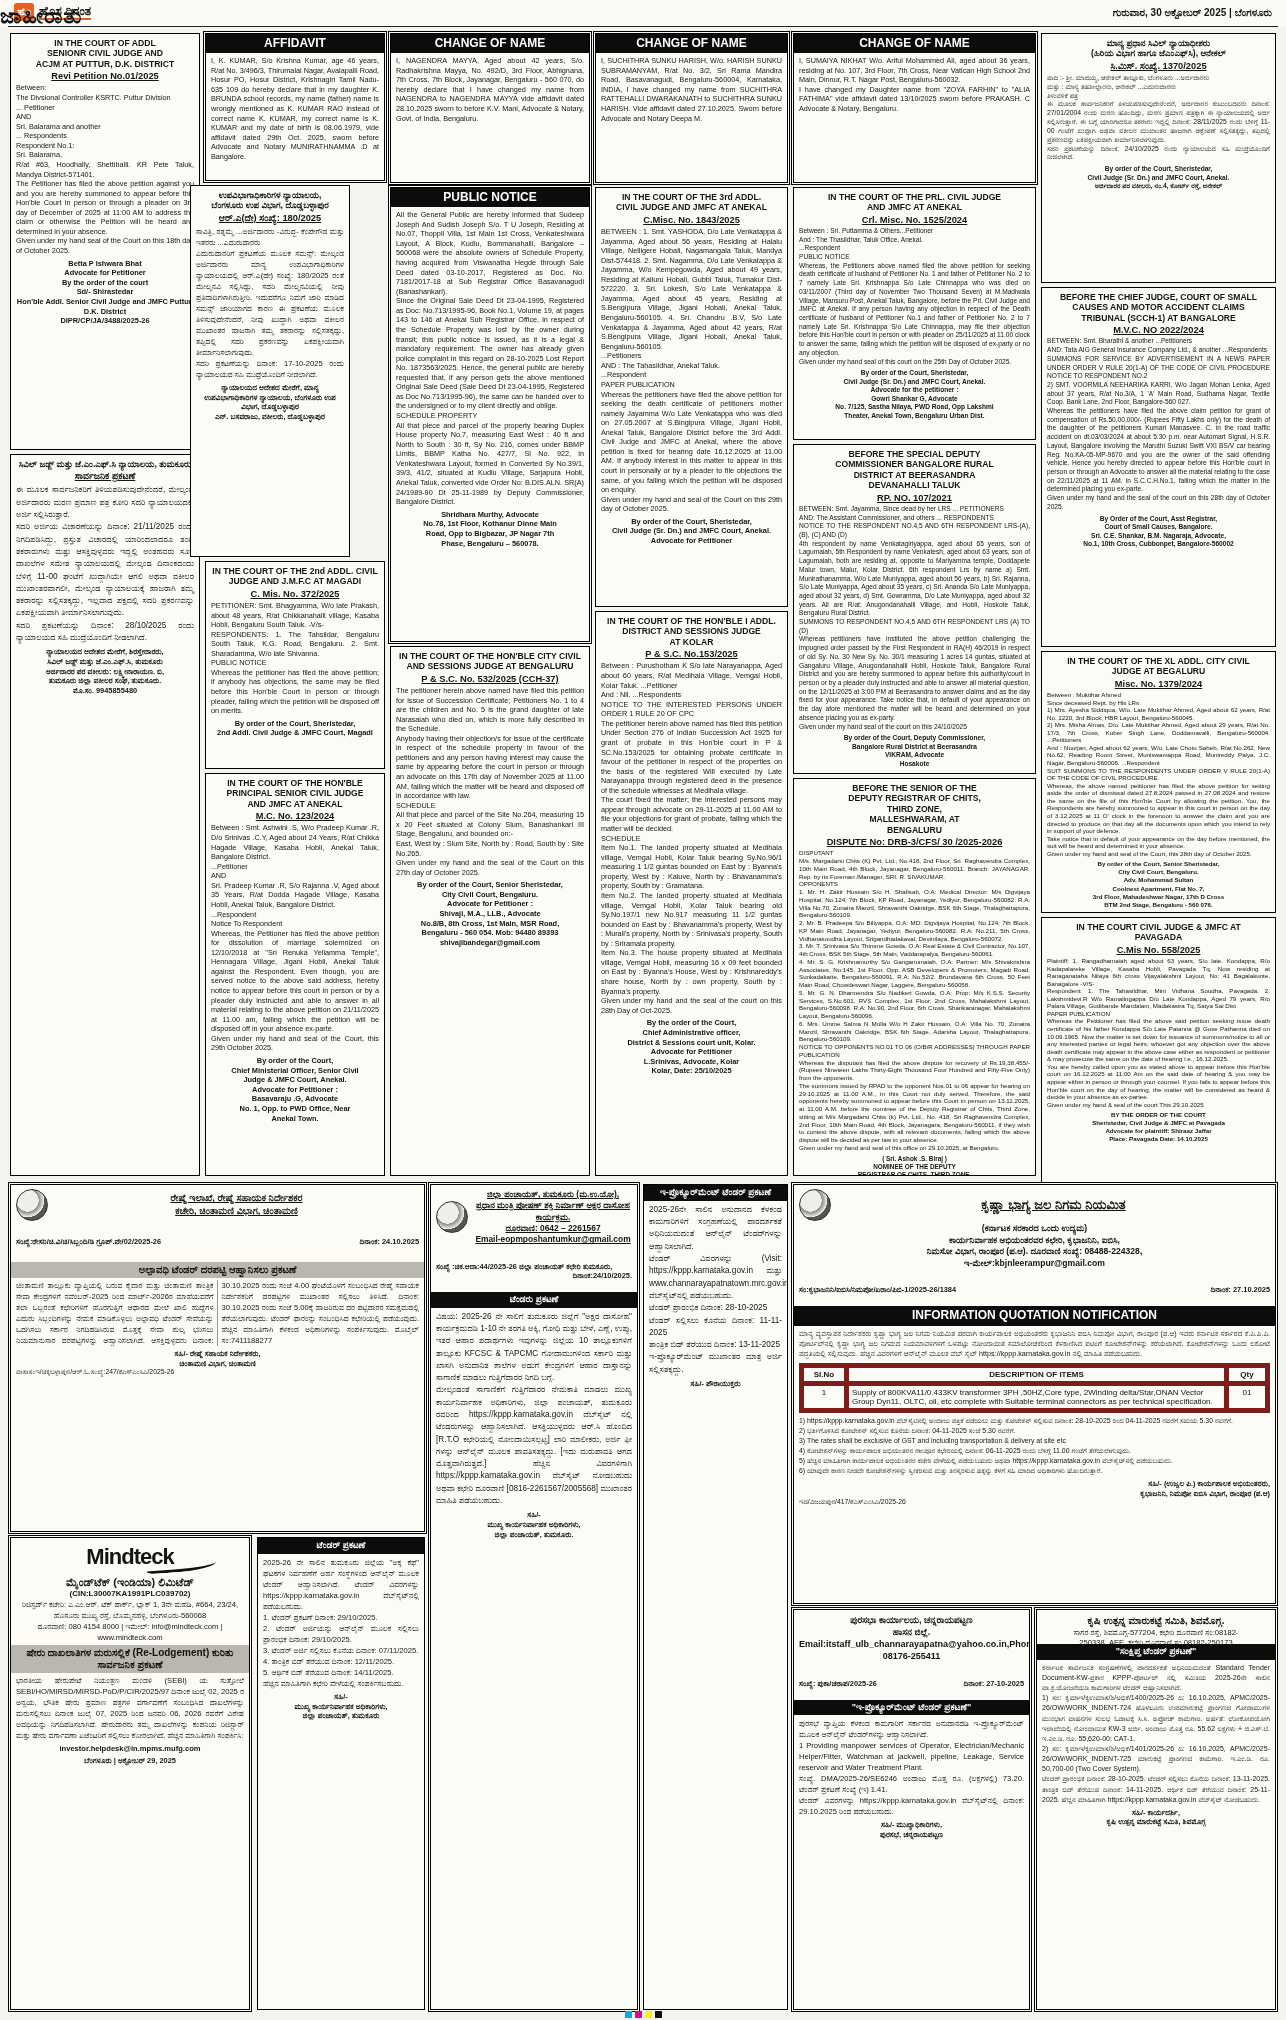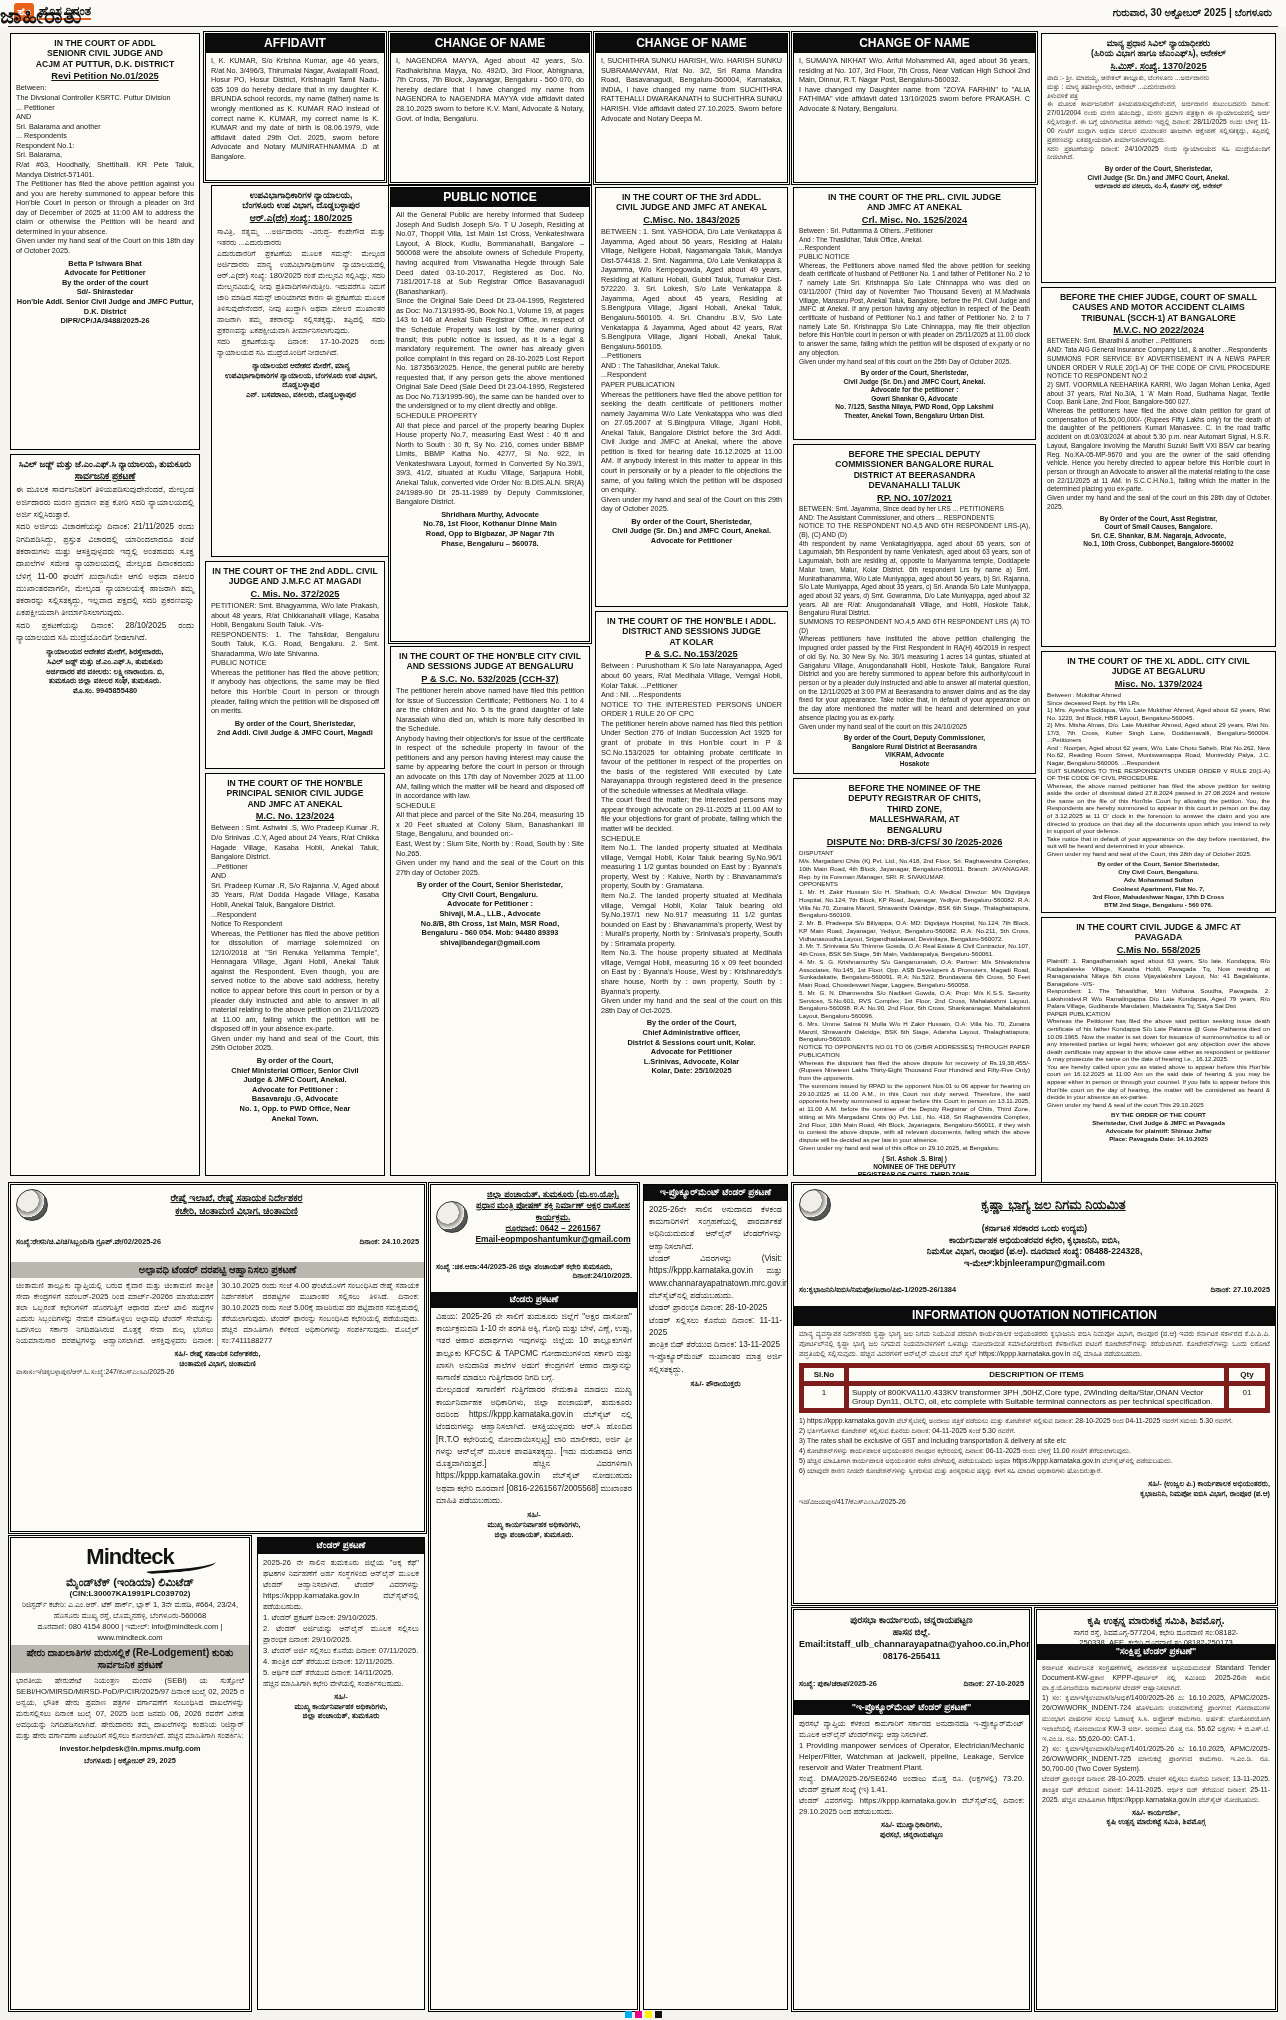--- a/index.html
+++ b/index.html
@@ -97,21 +97,21 @@
 ಸಿವಿಲ್ ಜಡ್ಜ್ ಮತ್ತು ಜೆ.ಎಂ.ಎಫ್.ಸಿ, ತುಮಕೂರು
 ಅರ್ಜಿದಾರರ ಪರ ವಕೀಲರು: ಲಕ್ಷ್ಮೀನಾರಾಯಣ. ಬಿ,
 ತುಮಕೂರು ಜಿಲ್ಲಾ ವಕೀಲರ ಸಂಘ, ತುಮಕೂರು.
 ಮೊ.ಸಂ. 9945855480</div>
   </div>
 
   <div class="box b2" style="left:205px;top:33px;width:180px;height:148px">
     <div class="band">AFFIDAVIT</div>
     <div class="nbody">I, K. KUMAR, S/o Krishna Kumar, age 46 years, R/at No. 3/496/3, Thirumalai Nagar, Avalapalli Road, Hosur PO, Hosur District, Krishnagiri Tamil Nadu-635 109 do hereby declare that in my daughter K. BRUNDA school records, my name (father) name is wrongly mentioned as K. KUMAR RAO instead of correct name K. KUMAR, my correct name is K. KUMAR and my date of birth is 08.06.1979, vide affidavit dated 29th Oct. 2025, sworn before Advocate and Notary MUNIRATHNAMMA .D at Bangalore.</div>
   </div>
-  <div class="box" style="left:211px;top:185px;width:180px;height:372px">
+  <div class="box" style="left:190px;top:185px;width:160px;height:372px">
     <div class="nhead">ಉಪವಿಭಾಗಾಧಿಕಾರಿಗಳ ನ್ಯಾಯಾಲಯ,
 ಬೆಂಗಳೂರು ಉಪ ವಿಭಾಗ, ದೊಡ್ಡಬಳ್ಳಾಪುರ</div>
     <div class="ncase">ಆರ್.ಎ(ದೇ) ಸಂಖ್ಯೆ: 180/2025</div>
     <div class="nbody kn">ಸಾವಿತ್ರಿ, ರತ್ನಮ್ಮ ...ಅರ್ಜಿದಾರರು -ವಿರುದ್ಧ- ಕೆಂಪೇಗೌಡ ಮತ್ತು ಇತರರು ...ಎದುರುದಾರರು
 ಎದುರುದಾರರಿಗೆ ಪ್ರಕಟಣೆಯ ಮೂಲಕ ಸಮನ್ಸ್: ಮೇಲ್ಕಂಡ ಅರ್ಜಿದಾರರು ಮಾನ್ಯ ಉಪವಿಭಾಗಾಧಿಕಾರಿಗಳ ನ್ಯಾಯಾಲಯದಲ್ಲಿ ಆರ್.ಎ(ದೇ) ಸಂಖ್ಯೆ: 180/2025 ರಂತೆ ಮೇಲ್ಮನವಿ ಸಲ್ಲಿಸಿದ್ದು, ಸದರಿ ಮೇಲ್ಮನವಿಯಲ್ಲಿ ನೀವು ಪ್ರತಿವಾದಿಗಳಾಗಿರುತ್ತೀರಿ. ಇದುವರೆಗೂ ನಿಮಗೆ ಜಾರಿ ಮಾಡಿದ ಸಮನ್ಸ್ ಜಾರಿಯಾಗದ ಕಾರಣ ಈ ಪ್ರಕಟಣೆಯ ಮೂಲಕ ತಿಳಿಸುವುದೇನೆಂದರೆ, ನೀವು ಖುದ್ದಾಗಿ ಅಥವಾ ವಕೀಲರ ಮುಖಾಂತರ ಹಾಜರಾಗಿ ತಮ್ಮ ತಕರಾರನ್ನು ಸಲ್ಲಿಸತಕ್ಕದ್ದು, ತಪ್ಪಿದಲ್ಲಿ ಸದರಿ ಪ್ರಕರಣವನ್ನು ಏಕಪಕ್ಷೀಯವಾಗಿ ತೀರ್ಮಾನಿಸಲಾಗುವುದು.
 ಸದರಿ ಪ್ರಕಟಣೆಯನ್ನು ದಿನಾಂಕ: 17-10-2025 ರಂದು ನ್ಯಾಯಾಲಯದ ಸಹಿ ಮುದ್ರೆಯೊಂದಿಗೆ ನೀಡಲಾಗಿದೆ.</div>
     <div class="nsig">ನ್ಯಾಯಾಲಯದ ಆದೇಶದ ಮೇರೆಗೆ, ಮಾನ್ಯ
 ಉಪವಿಭಾಗಾಧಿಕಾರಿಗಳ ನ್ಯಾಯಾಲಯ, ಬೆಂಗಳೂರು ಉಪ ವಿಭಾಗ, ದೊಡ್ಡಬಳ್ಳಾಪುರ
 ಎನ್. ಬಸವರಾಜು, ವಕೀಲರು, ದೊಡ್ಡಬಳ್ಳಾಪುರ</div>
   </div>
@@ -258,21 +258,21 @@
 4th respondent by name Venkatagiriyappa, aged about 65 years, son of Lagumaiah, 5th Respondent by name Venkatesh, aged about 63 years, son of Lagumaiah, both are residing at, opposite to Mariyamma temple, Doddapete Malur town, Malur, Kolar District. 6th respondent Lrs by name a) Smt. Munirathanamma, W/o Late Muniyappa, aged about 56 years, b) Sri. Rajanna, S/o Late Muniyappa, Aged about 35 years, c) Sri. Ananda S/o Late Muniyappa, aged about 32 years, d) Smt. Gowramma, D/o Late Muniyappa, aged about 32 years. All are R/at: Anugondanahalli Village, and Hobli, Hoskote Taluk, Bengaluru Rural District.
 SUMMONS TO RESPONDENT NO.4,5 AND 6TH RESPONDENT LRS (A) TO (D)
 Whereas petitioners have instituted the above petition challenging the impugned order passed by the First Respondent in RA(H) 46/2019 in respect of old Sy. No. 30 New Sy. No. 30/1 measuring 1 acres 14 guntas, situated at Gangaluru Village, Anugondanahalli Hobli, Hoskote Taluk, Bangalore Rural District and you are hereby summoned to appear before this authority/court in person or by a pleader duly instructed and able to answer all material question, on the 12/11/2025 at 3:00 PM at Beerasandra to answer claims and as the day fixed for your appearance. Take notice that, in default of your appearance on the day afore mentioned the matter will be heard and determined on your absence placing you as ex-party.
 Given under my hand seal of the court on this 24/10/2025</div>
     <div class="nsig" style="font-size:6.6px">By order of the Court, Deputy Commissioner,
 Bangalore Rural District at Beerasandra
 VIKRAM, Advocate
 Hosakote</div>
   </div>
   <div class="box" style="left:793px;top:778px;width:243px;height:398px">
-    <div class="nhead">BEFORE THE NOMINEE OF THE
+    <div class="nhead">BEFORE THE SENIOR OF THE
 DEPUTY REGISTRAR OF CHITS,
 THIRD ZONE,
 MALLESHWARAM, AT
 BENGALURU</div>
     <div class="ncase">DISPUTE No: DRB-3/CFS/ 30 /2025-2026</div>
     <div class="nbody" style="font-size:6.2px;line-height:1.25">DISPUTANT
 M/s. Margadarsi Chits (K) Pvt. Ltd., No.418, 2nd Floor, Sri. Raghavendra Complex, 10th Main Road, 4th Block, Jayanagar, Bengaluru-560011. Branch: JAYANAGAR. Rep. by its Foreman /Manager, SRI. R. SIVAKUMAR.
 OPPONENTS
 1. Mr. H. Zakir Hussain S/o H. Shafisab, O.A: Medical Director: M/s Digvijaya Hospital, No.124, 7th Block, KP Road, Jayanagar, Yediyur, Bengaluru-560082. R.A: Villa No.70, Zunaira Manzil, Shravanthi Oakridge, BSK 6th Stage, Thalaghattapura, Bengaluru-560109.
 2. Mr. B. Pradeepa S/o Biliyappa, O.A: MD: Digvijaya Hospital, No.124, 7th Block, KP Main Road, Jayanagar, Yediyur, Bengaluru-560082. R.A: No.211, 5th Cross, Vidhanasoudha Layout, Srigandhadakaval, Devinilaya, Bengaluru-560072.

